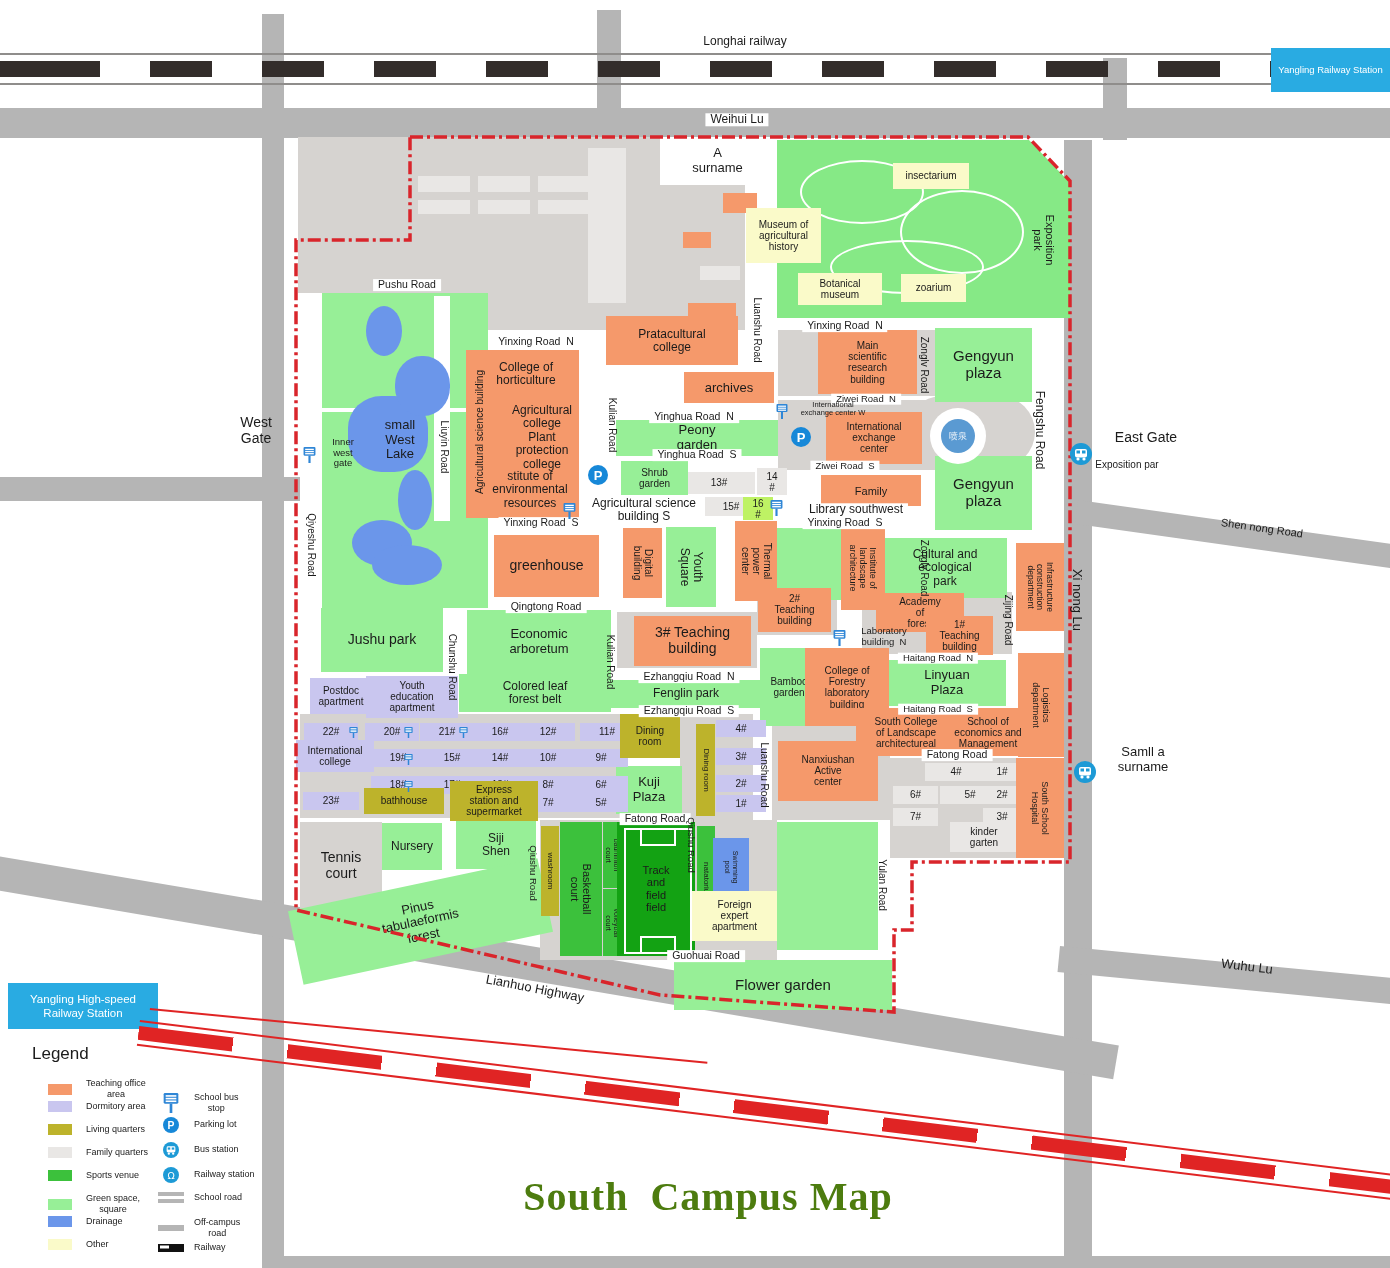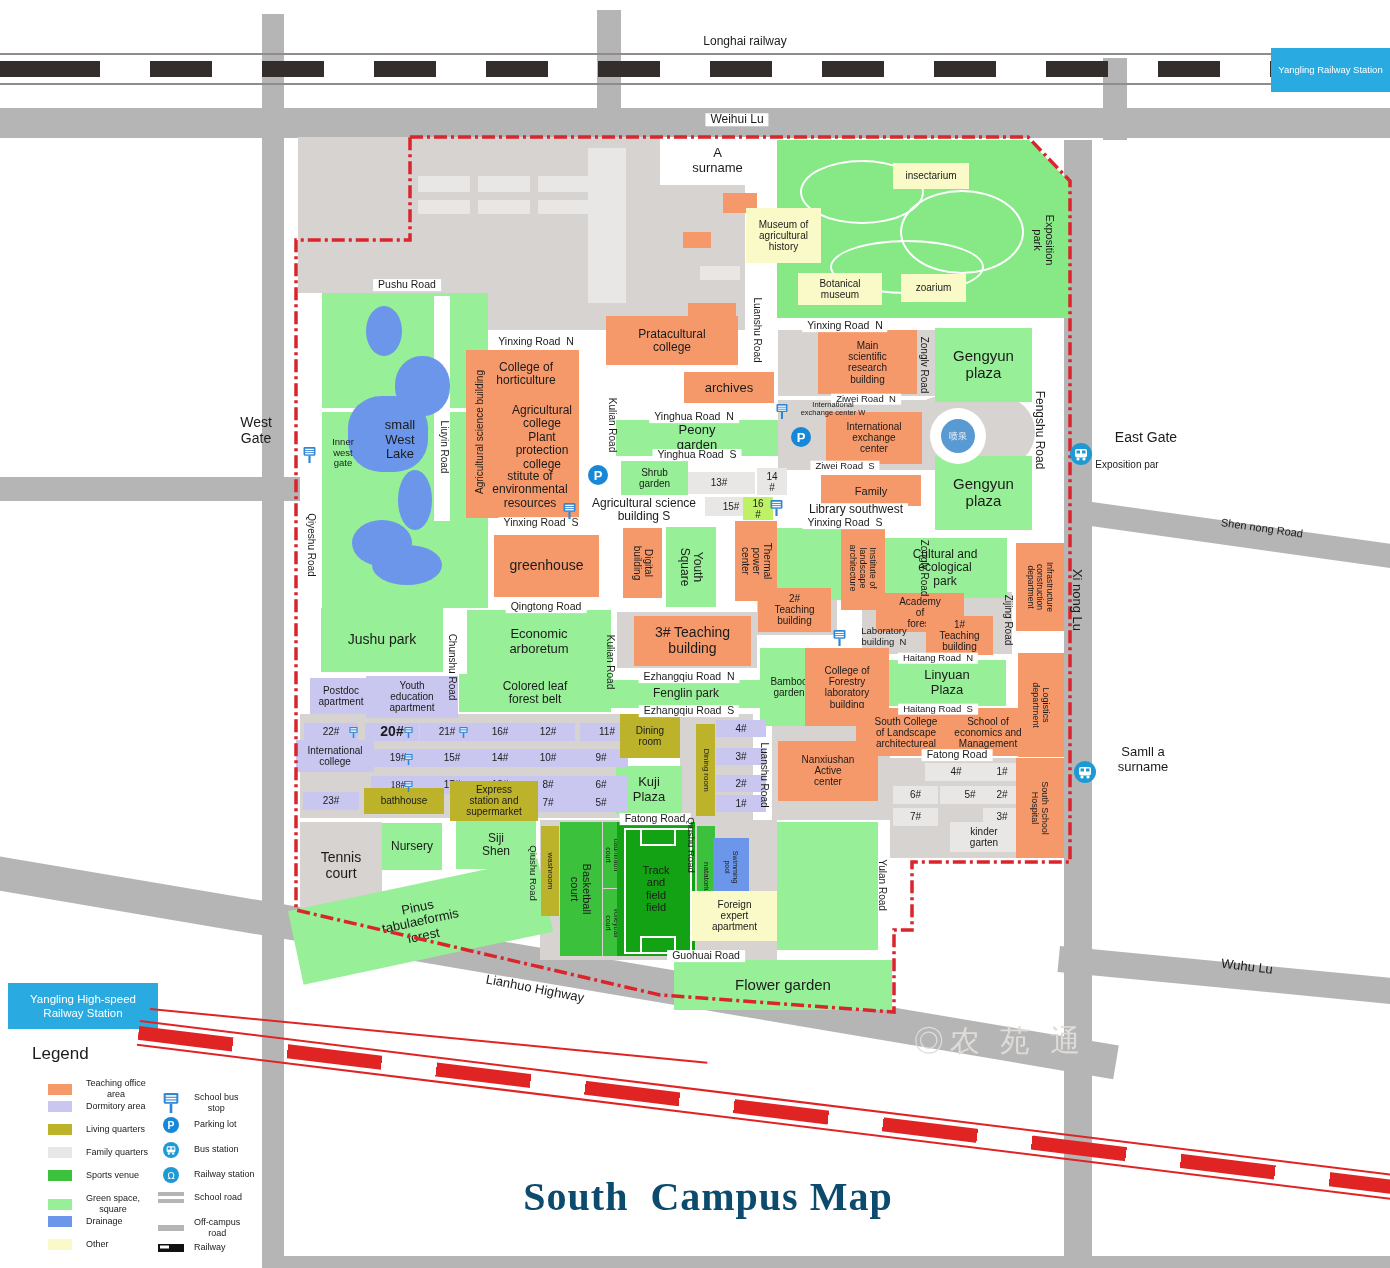--- a/index.html
+++ b/index.html
@@ -18,21 +18,21 @@
   .station-box{position:absolute;display:flex;align-items:center;justify-content:center;
      text-align:center;color:#fff;line-height:1.25;}
   #legend{position:absolute;left:18px;top:1042px;width:260px;height:226px;}
   #legend .lg-title{position:absolute;left:14px;top:2px;font-size:17px;}
   .lg-row{position:absolute;display:flex;align-items:center;}
   .lg-sw{width:24px;height:11px;margin-right:14px;flex:none;}
   .lg-ic{width:26px;margin-right:10px;flex:none;display:flex;justify-content:center;}
   .lg-lb{font-size:9px;text-align:center;white-space:pre;line-height:1.25;}
   #page-title{position:absolute;left:708px;top:1196px;transform:translate(-50%,-50%);
      font-family:"Liberation Serif",serif;font-weight:bold;font-size:40px;
-     letter-spacing:1px;white-space:pre;color:#0c4a6e;}
+     letter-spacing:1px;white-space:pre;color:#4d7c0f;}
   #watermark{position:absolute;left:1000px;top:1041px;transform:translate(-50%,-50%);
      font-size:30px;color:#dfdcd8;letter-spacing:6px;white-space:pre;}
   svg{display:block;}
 </style>
 </head>
 <body>
 
 <div id="stage">
   <div id="roads-layer">
       <div class="road" style="left: 0px; top: 108px; width: 1390px; height: 30px; background: rgb(181, 181, 181); transform: rotate(0deg);"></div>
@@ -331,21 +331,21 @@
 apartment</span>
       </div>
       <div class="map-zone" style="left: 296px; top: 740px; width: 78px; height: 32px; background: rgb(201, 198, 239);">
         <span class="zt" style="font-size: 10px;">International
 college</span>
       </div>
       <div class="map-zone" style="left: 304px; top: 723px; width: 54px; height: 18px; background: rgb(201, 198, 239);">
         <span class="zt" style="font-size: 10px; text-align: center;">22#</span>
       </div>
       <div class="map-zone" style="left: 365px; top: 723px; width: 54px; height: 18px; background: rgb(201, 198, 239);">
-        <span class="zt" style="font-size: 14px; font-weight: bold;">20#</span>
+        <span class="zt" style="font-size: 10px;">20#</span>
       </div>
       <div class="map-zone" style="left: 420px; top: 723px; width: 54px; height: 18px; background: rgb(201, 198, 239);">
         <span class="zt" style="font-size: 10px;">21#</span>
       </div>
       <div class="map-zone" style="left: 473px; top: 723px; width: 54px; height: 18px; background: rgb(201, 198, 239);">
         <span class="zt" style="font-size: 10px;">16#</span>
       </div>
       <div class="map-zone" style="left: 521px; top: 723px; width: 54px; height: 18px; background: rgb(201, 198, 239);">
         <span class="zt" style="font-size: 10px;">12#</span>
       </div>
@@ -361,21 +361,21 @@
       <div class="map-zone" style="left: 473px; top: 749px; width: 54px; height: 18px; background: rgb(201, 198, 239);">
         <span class="zt" style="font-size: 10px;">14#</span>
       </div>
       <div class="map-zone" style="left: 521px; top: 749px; width: 54px; height: 18px; background: rgb(201, 198, 239);">
         <span class="zt" style="font-size: 10px;">10#</span>
       </div>
       <div class="map-zone" style="left: 574px; top: 749px; width: 54px; height: 18px; background: rgb(201, 198, 239);">
         <span class="zt" style="font-size: 10px;">9#</span>
       </div>
       <div class="map-zone" style="left: 371px; top: 776px; width: 54px; height: 18px; background: rgb(201, 198, 239);">
-        <span class="zt" style="font-size: 10px; font-family: Liberation Serif, serif;">18#</span>
+        <span class="zt" style="font-size: 10px;">18#</span>
       </div>
       <div class="map-zone" style="left: 425px; top: 776px; width: 54px; height: 18px; background: rgb(201, 198, 239);">
         <span class="zt" style="font-size: 10px;">17#</span>
       </div>
       <div class="map-zone" style="left: 473px; top: 776px; width: 54px; height: 18px; background: rgb(201, 198, 239);">
         <span class="zt" style="font-size: 10px;">13#</span>
       </div>
       <div class="map-zone" style="left: 521px; top: 776px; width: 54px; height: 18px; background: rgb(201, 198, 239);">
         <span class="zt" style="font-size: 10px;">8#</span>
       </div>
@@ -772,15 +772,14 @@
         <span class="lg-ic">
           <svg width="26" height="10" viewBox="0 0 26 10">
             <rect x="0" y="1" width="26" height="8" fill="#111"></rect>
             <rect x="2" y="2.5" width="9" height="3" fill="#fff"></rect>
           </svg>
         </span>
         <span class="lg-lb">Railway</span>
       </div>
     </div>
 
-  <div id="watermark">◎农 苑 通</div>
   <div id="page-title">South  Campus Map</div>
 </div>
 
 </body></html>

